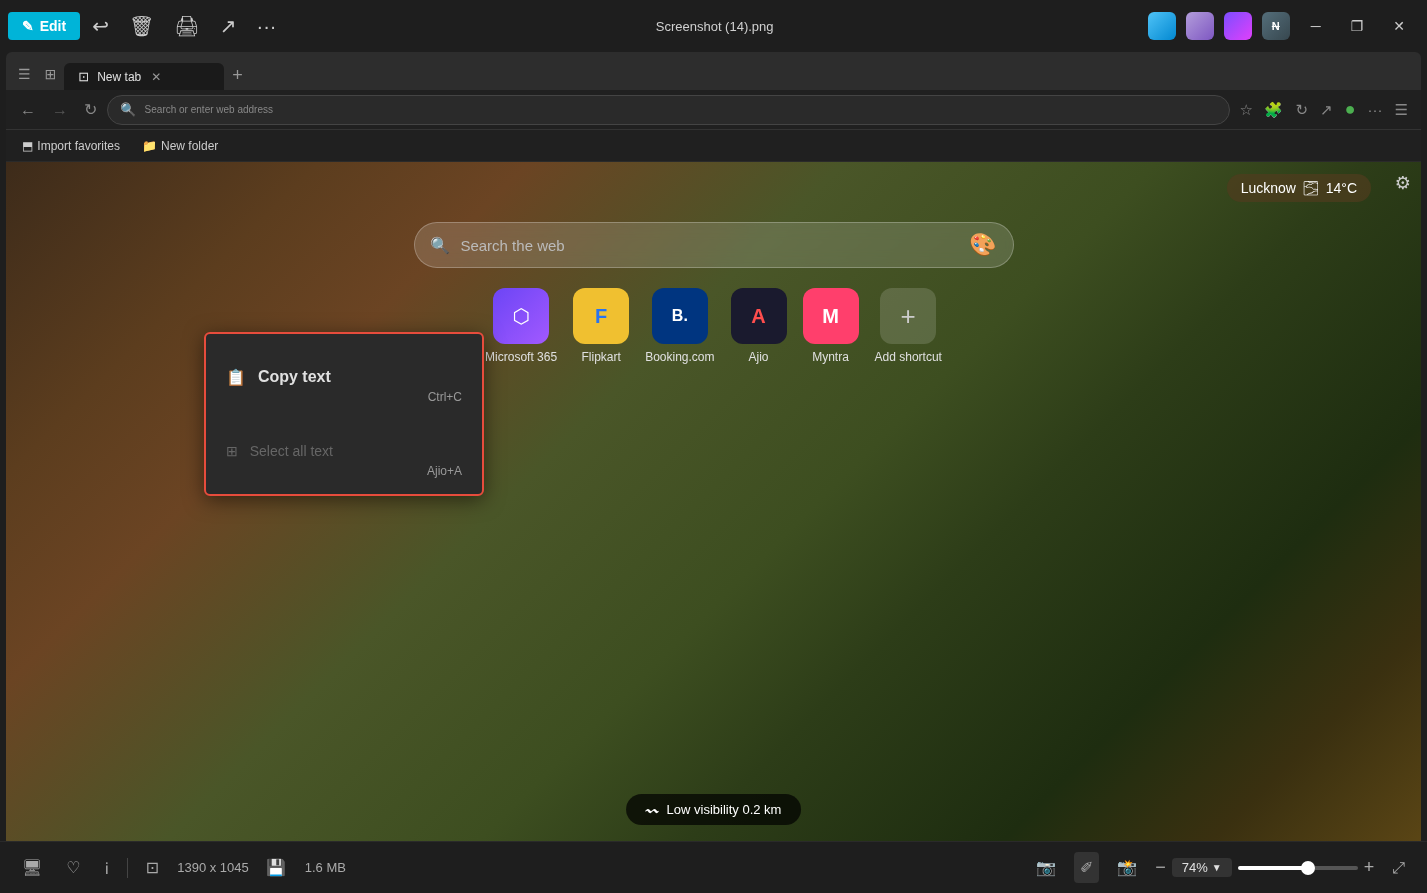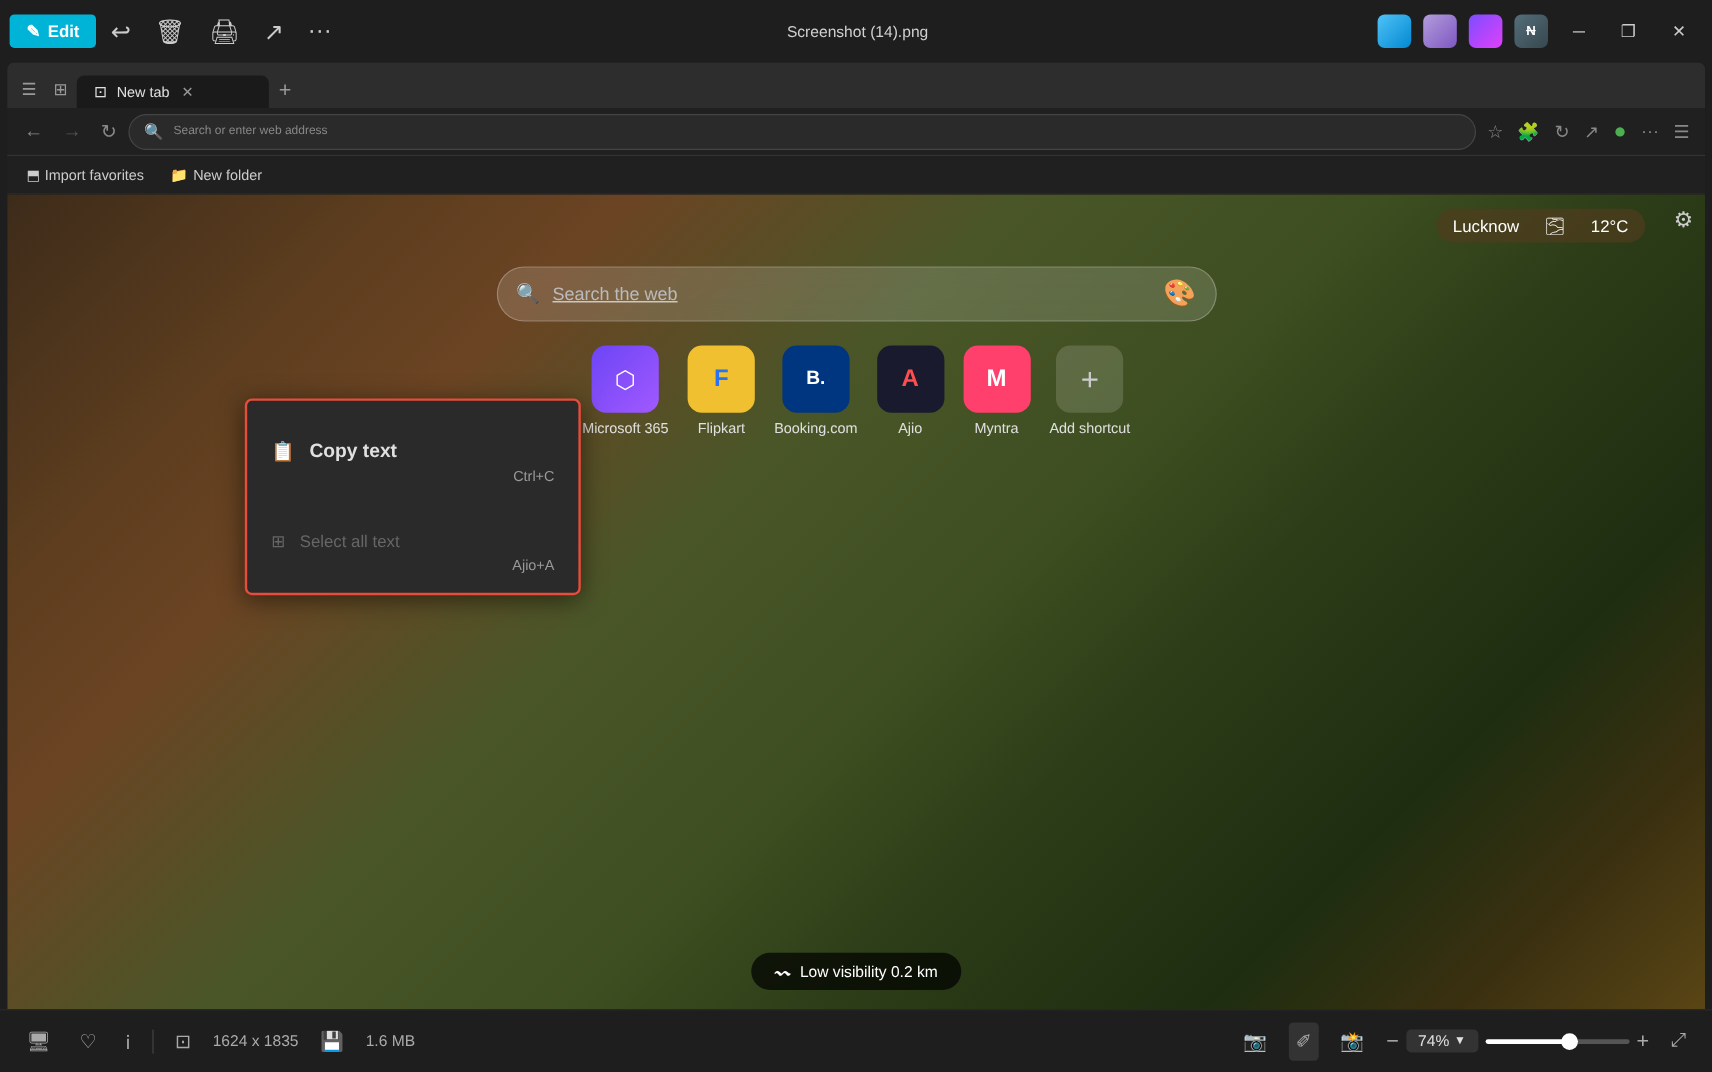--- a/index.html
+++ b/index.html
@@ -229,21 +229,21 @@
       position: absolute;
       top: 12px;
       right: 50px;
       background: rgba(80,60,30,0.7);
       border-radius: 20px;
       padding: 6px 14px;
       color: #fff;
       font-size: 14px;
       display: flex;
       align-items: center;
-      gap: 21px;
+      gap: 6px;
     }
     .settings-btn-circle {
       position: absolute;
       top: 10px;
       right: 10px;
       background: none;
       border: none;
       color: #ccc;
       font-size: 18px;
       cursor: pointer;
@@ -273,21 +273,20 @@
       gap: 10px;
       backdrop-filter: blur(8px);
     }
     .search-input {
       flex: 1;
       background: none;
       border: none;
       color: #e0e0e0;
       font-size: 15px;
       outline: none;
-      text-decoration: underline;
     }
     .search-input::placeholder { color: #bbb; }
 
     
     .shortcuts-row {
       display: flex;
       gap: 16px;
       align-items: center;
     }
     .shortcut {
@@ -537,21 +536,21 @@
       <span>New folder</span>
     </div>
   </div>
 
   <div class="new-tab-content">
     <div class="bg-image"></div>
 
     <div class="weather-widget">
       <span>Lucknow</span>
       <span>🌫</span>
-      <span>12°C</span>
+      <span>14°C</span>
     </div>
     <button class="settings-btn-circle">⚙</button>
 
     <div class="search-area">
       <div class="search-box">
         <span>🔍</span>
         <input class="search-input" type="text" placeholder="Search the web" style="">
         <span style="font-size:22px;">🎨</span>
       </div>
 
@@ -623,21 +622,21 @@
 
   </div>
 </div>
 
 <div class="status-bar">
   <button class="status-btn">🖥</button>
   <button class="status-btn">♡</button>
   <button class="status-btn">ℹ</button>
   <div class="status-divider"></div>
   <button class="status-btn">⊡</button>
-  <span class="status-text">1624 x 1835</span>
+  <span class="status-text">1390 x 1045</span>
   <button class="status-btn">💾</button>
   <span class="status-text">1.6 MB</span>
   <div class="status-spacer"></div>
   <button class="status-btn">📷</button>
   <button class="status-btn" style="background:#333; border-radius:4px;">✐</button>
   <button class="status-btn">📸</button>
   <div class="zoom-area">
     <button class="zoom-btn">−</button>
     <div class="zoom-label">
       <span>74%</span>

